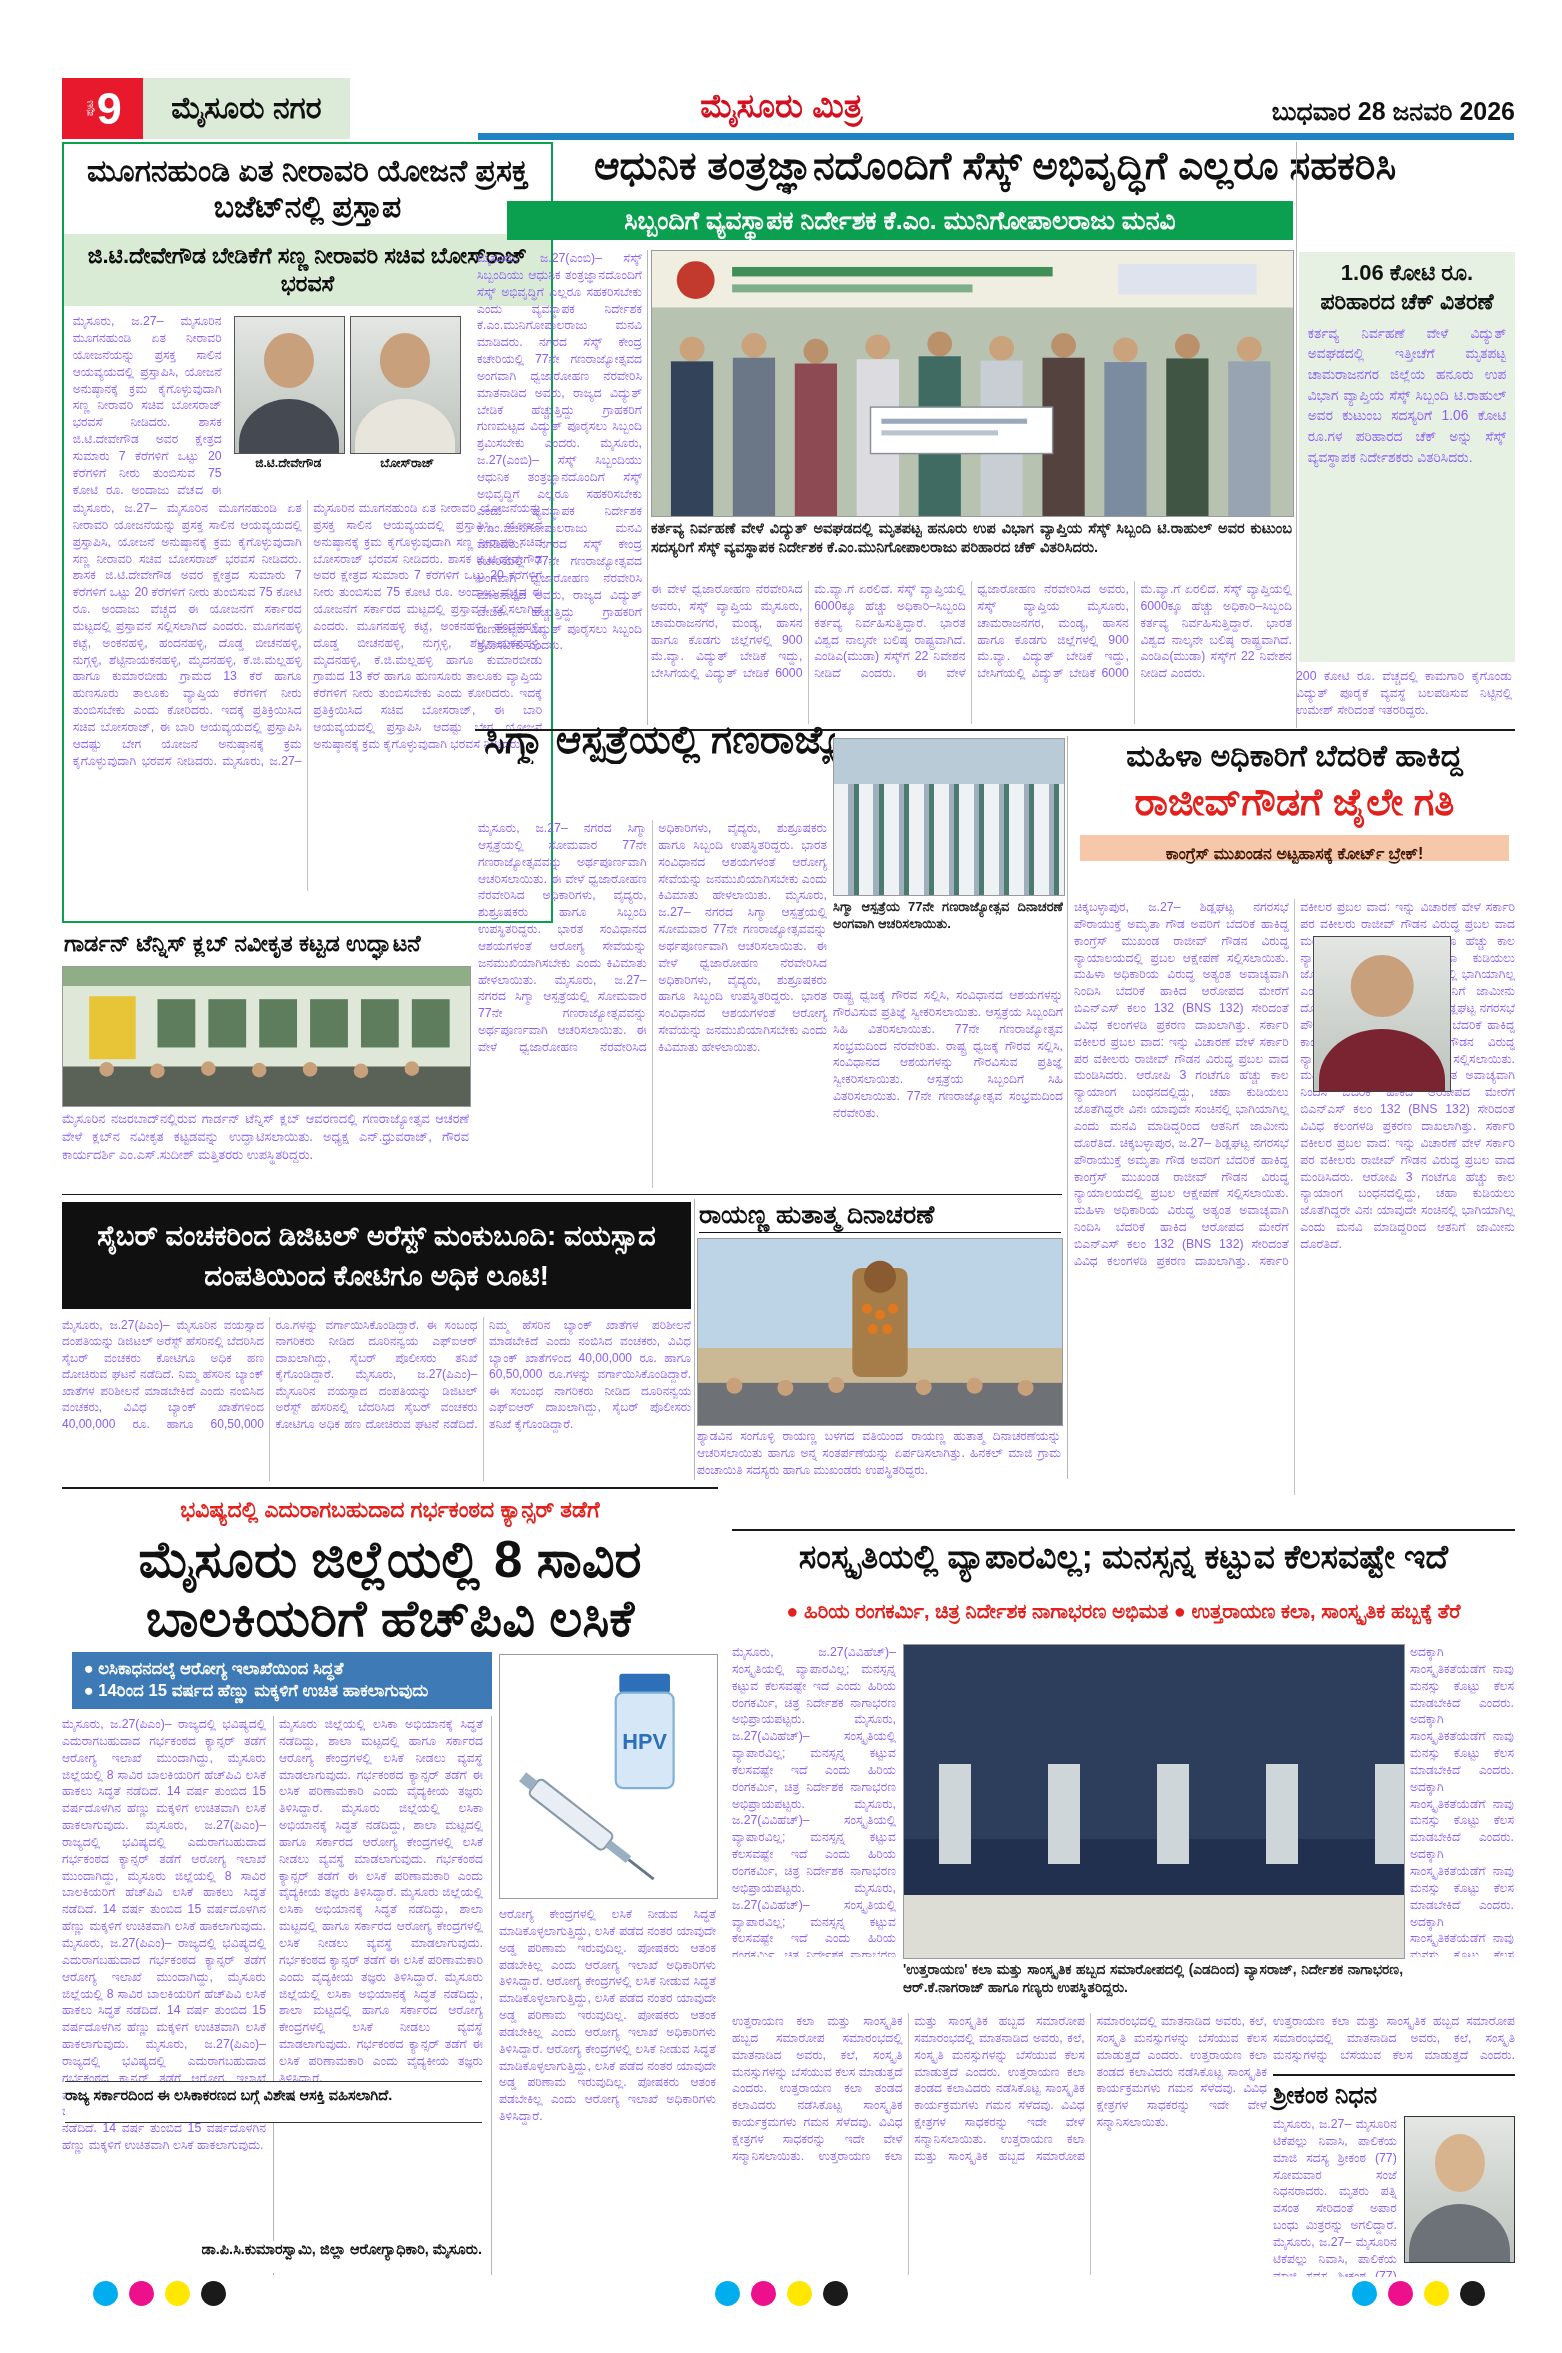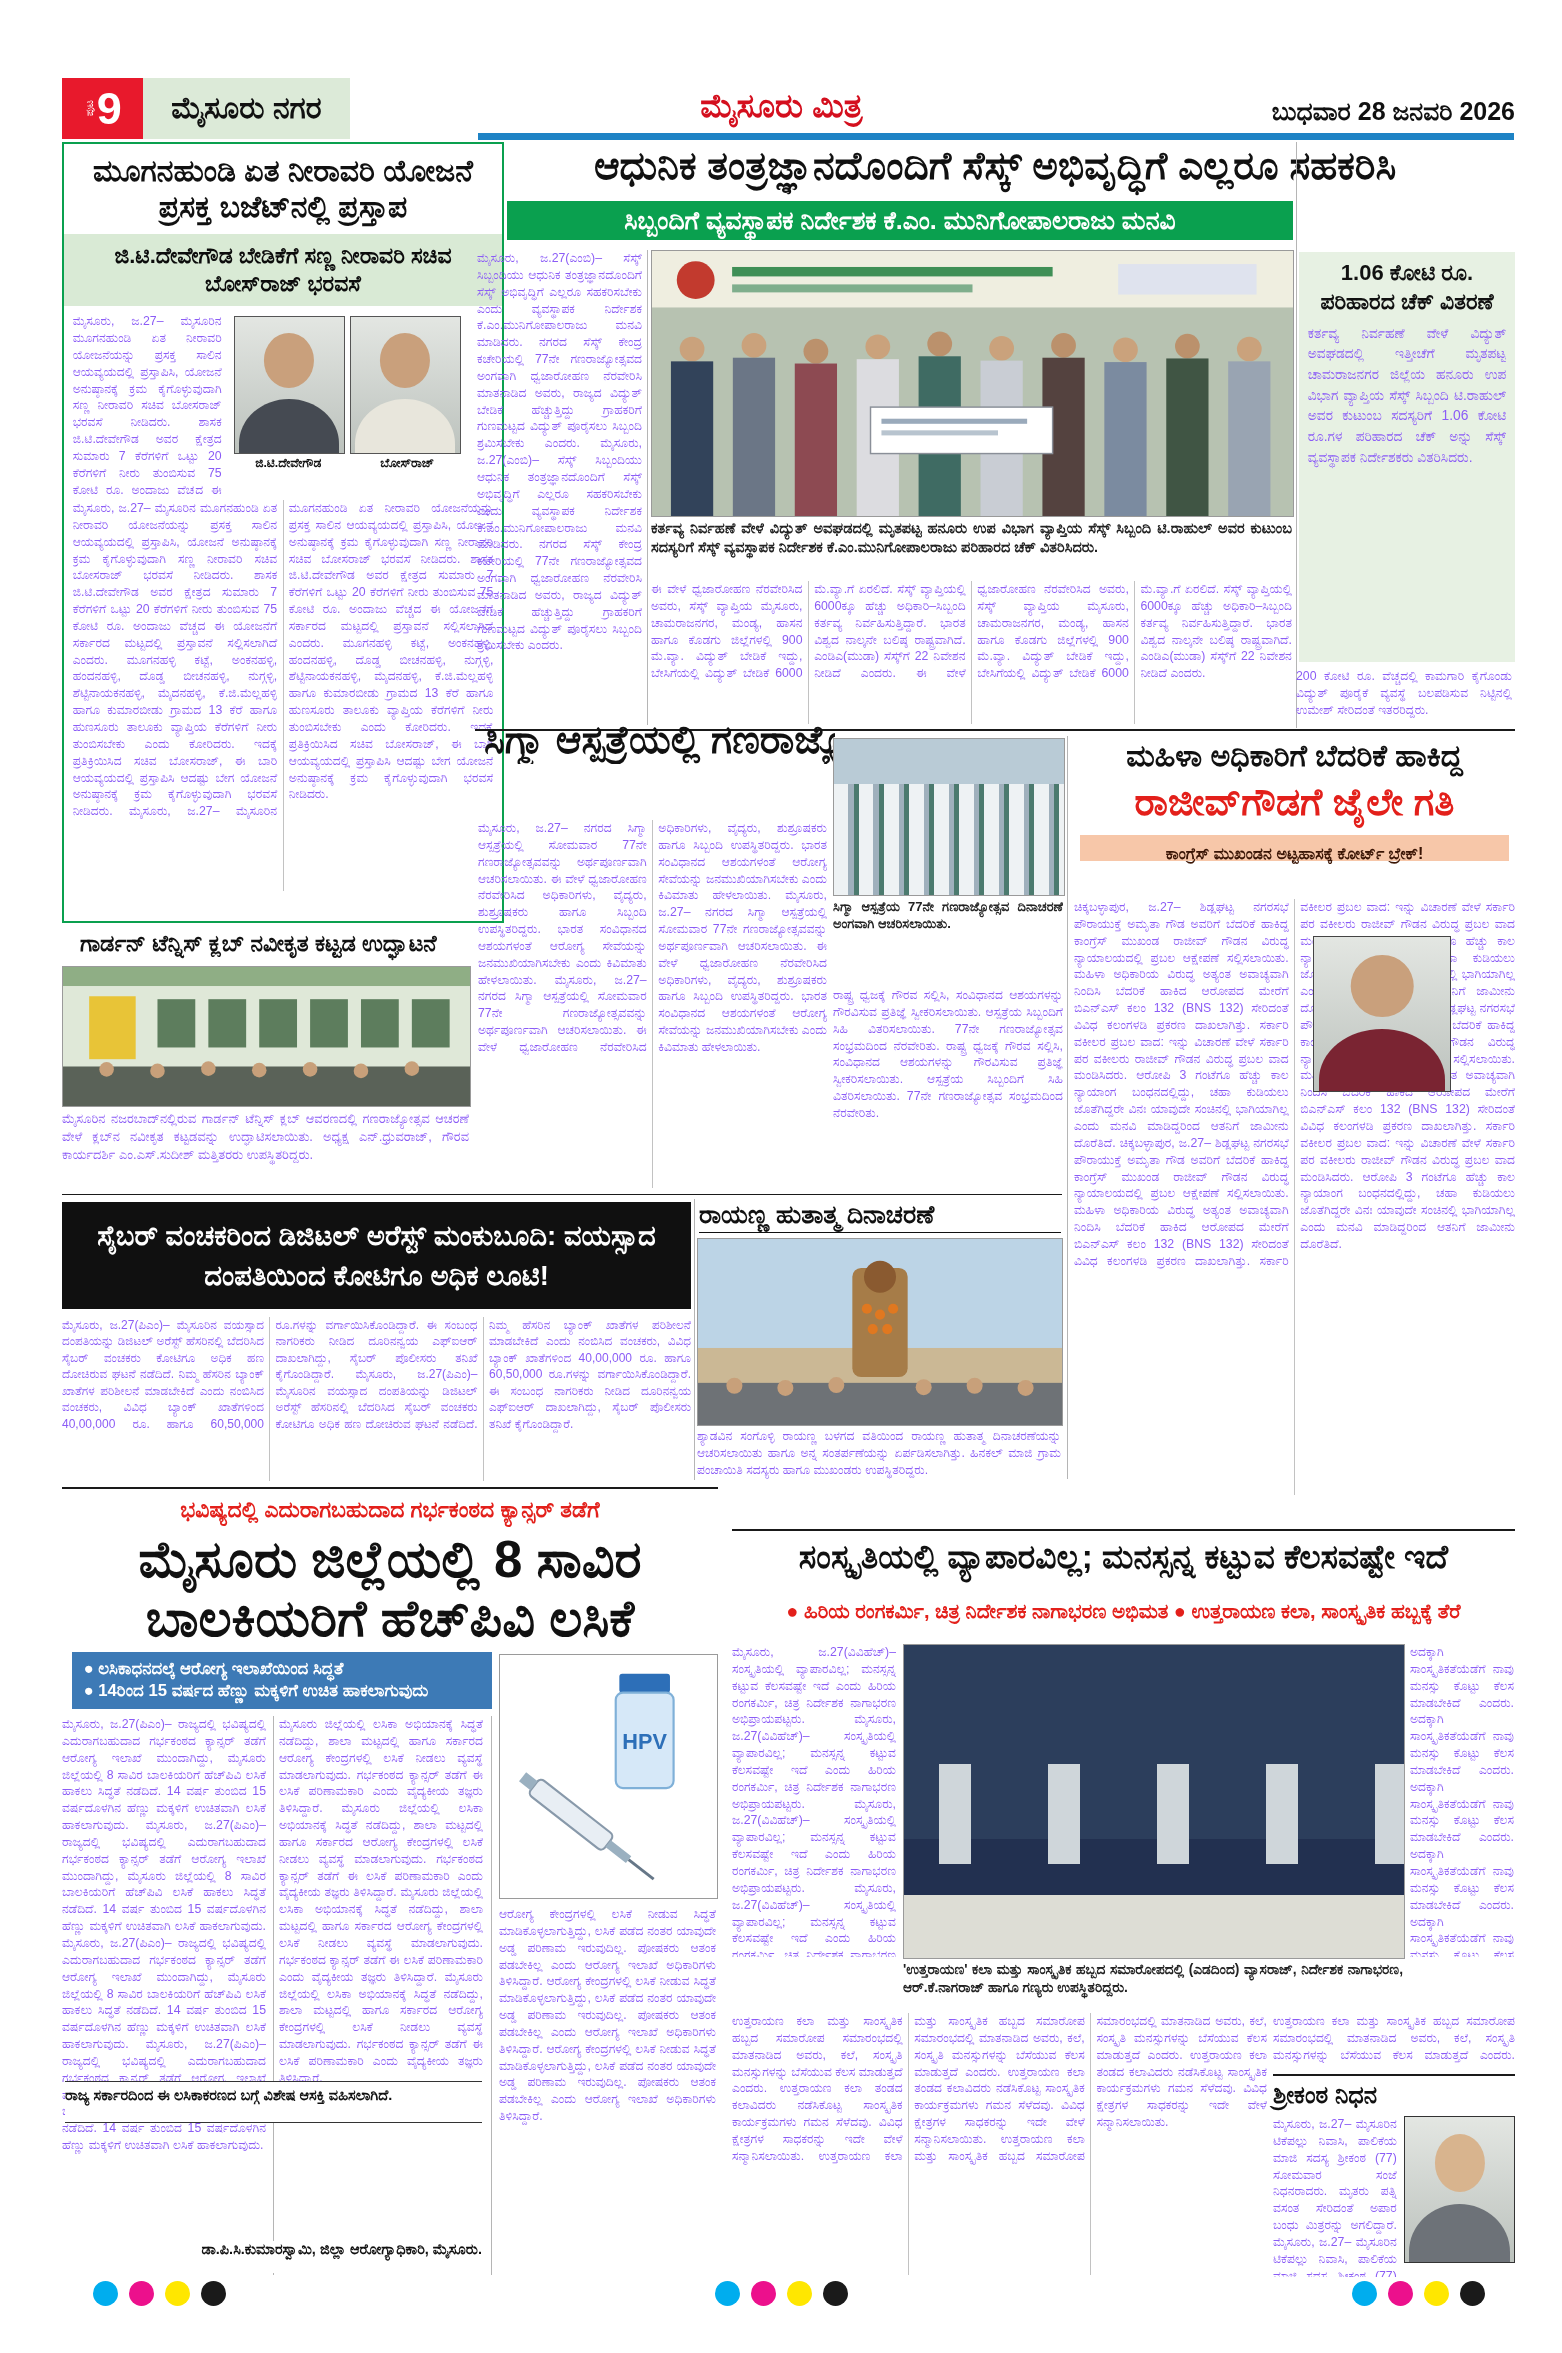--- a/index.html
+++ b/index.html
@@ -48,21 +48,21 @@
     <span style="font-size:11px;writing-mode:vertical-rl;transform:rotate(180deg);margin-right:1.4px;">ಪುಟ</span>
     <span class="b" style="font-size:45px;">9</span>
   </div>
   <div class="abs b" style="left:143px;top:78px;width:207px;height:61px;background:#dcead8;font-size:30px;display:flex;align-items:center;justify-content:center;">
     <span>ಮೈಸೂರು ನಗರ</span>
   </div>
   <div class="abs b c" style="left:622px;top:87px;width:319px;height:45px;font-size:33px;color:#d40f1e;">ಮೈಸೂರು ಮಿತ್ರ</div>
   <div class="abs b" style="left:1116px;top:97px;width:399px;height:32px;font-size:25px;text-align:right;">ಬುಧವಾರ 28 ಜನವರಿ 2026</div>
   <div class="abs" style="left:478px;top:133px;width:1036px;height:7.2px;background:#1e83c5;"></div>
 
-  <div class="abs" style="left:62px;top:142px;width:442px;height:781px;border:2.9px solid #0aa04f;box-sizing:border-box;background:#fff;">
+  <div class="abs" style="left:62px;top:142px;width:491px;height:781px;border:2.9px solid #0aa04f;box-sizing:border-box;background:#fff;">
     <div class="b c" style="font-size:30px;line-height:1.22;padding:8.7px 10px 4.3px;">ಮೂಗನಹುಂಡಿ ಏತ ನೀರಾವರಿ ಯೋಜನೆ ಪ್ರಸಕ್ತ ಬಜೆಟ್‌ನಲ್ಲಿ ಪ್ರಸ್ತಾಪ</div>
     <div class="b c band-ltgreen" style="font-size:22px;line-height:1.3;padding:7.2px 8.7px;margin:4.3px 0 7.2px;">ಜಿ.ಟಿ.ದೇವೇಗೌಡ ಬೇಡಿಕೆಗೆ ಸಣ್ಣ ನೀರಾವರಿ ಸಚಿವ ಬೋಸ್‌ರಾಜ್ ಭರವಸೆ</div>
     <div style="position:relative;height:181px;margin:0 8.7px;">
       <div class="body" style="position:absolute;left:0;top:0;width:149px;height:181px;">ಮೈಸೂರು, ಜ.27– ಮೈಸೂರಿನ ಮೂಗನಹುಂಡಿ ಏತ ನೀರಾವರಿ ಯೋಜನೆಯನ್ನು ಪ್ರಸಕ್ತ ಸಾಲಿನ ಆಯವ್ಯಯದಲ್ಲಿ ಪ್ರಸ್ತಾಪಿಸಿ, ಯೋಜನೆ ಅನುಷ್ಠಾನಕ್ಕೆ ಕ್ರಮ ಕೈಗೊಳ್ಳುವುದಾಗಿ ಸಣ್ಣ ನೀರಾವರಿ ಸಚಿವ ಬೋಸರಾಜ್ ಭರವಸೆ ನೀಡಿದರು. ಶಾಸಕ ಜಿ.ಟಿ.ದೇವೇಗೌಡ ಅವರ ಕ್ಷೇತ್ರದ ಸುಮಾರು 7 ಕೆರೆಗಳಿಗೆ ಒಟ್ಟು 20 ಕೆರೆಗಳಿಗೆ ನೀರು ತುಂಬಿಸುವ 75 ಕೋಟಿ ರೂ. ಅಂದಾಜು ವೆಚ್ಚದ ಈ ಯೋಜನೆಗೆ ಸರ್ಕಾರದ ಮಟ್ಟದಲ್ಲಿ ಪ್ರಸ್ತಾವನೆ ಸಲ್ಲಿಸಲಾಗಿದೆ ಎಂದರು. ಮೂಗನಹಳ್ಳಿ ಕಟ್ಟೆ, ಅಂಕನಹಳ್ಳಿ, ಹಂದನಹಳ್ಳಿ, ದೊಡ್ಡ ಬೀಚನಹಳ್ಳಿ, ನುಗ್ಗಳ್ಳಿ, ಶೆಟ್ಟಿನಾಯಕನಹಳ್ಳಿ, ಮೈದನಹಳ್ಳಿ, ಕೆ.ಜಿ.ಮೆಲ್ಲಹಳ್ಳಿ ಹಾಗೂ ಕುಮಾರಬೀಡು ಗ್ರಾಮದ 13 ಕೆರೆ ಹಾಗೂ ಹುಣಸೂರು ತಾಲೂಕು ವ್ಯಾಪ್ತಿಯ ಕೆರೆಗಳಿಗೆ ನೀರು ತುಂಬಿಸಬೇಕು ಎಂದು ಕೋರಿದರು. ಇದಕ್ಕೆ ಪ್ರತಿಕ್ರಿಯಿಸಿದ ಸಚಿವ ಬೋಸರಾಜ್, ಈ ಬಾರಿ ಆಯವ್ಯಯದಲ್ಲಿ ಪ್ರಸ್ತಾಪಿಸಿ ಆದಷ್ಟು ಬೇಗ ಯೋಜನೆ ಅನುಷ್ಠಾನಕ್ಕೆ ಕ್ರಮ ಕೈಗೊಳ್ಳುವುದಾಗಿ ಭರವಸೆ ನೀಡಿದರು.</div>
       <div class="pt" style="position:absolute;left:161px;top:2.9px;width:109px;height:136px;border:1.4px solid #555;"></div>
       <div class="pt pt-b" style="position:absolute;left:277px;top:2.9px;width:109px;height:136px;border:1.4px solid #555;"></div>
       <div class="b c" style="position:absolute;left:154px;top:143px;width:123px;font-size:12.3px;">ಜಿ.ಟಿ.ದೇವೇಗೌಡ</div>
       <div class="b c" style="position:absolute;left:280px;top:143px;width:109px;font-size:12.3px;">ಬೋಸ್‌ರಾಜ್</div>
     </div>
     <div class="body col2" style="margin:5.8px 8.7px 0;height:391px;">ಮೈಸೂರು, ಜ.27– ಮೈಸೂರಿನ ಮೂಗನಹುಂಡಿ ಏತ ನೀರಾವರಿ ಯೋಜನೆಯನ್ನು ಪ್ರಸಕ್ತ ಸಾಲಿನ ಆಯವ್ಯಯದಲ್ಲಿ ಪ್ರಸ್ತಾಪಿಸಿ, ಯೋಜನೆ ಅನುಷ್ಠಾನಕ್ಕೆ ಕ್ರಮ ಕೈಗೊಳ್ಳುವುದಾಗಿ ಸಣ್ಣ ನೀರಾವರಿ ಸಚಿವ ಬೋಸರಾಜ್ ಭರವಸೆ ನೀಡಿದರು. ಶಾಸಕ ಜಿ.ಟಿ.ದೇವೇಗೌಡ ಅವರ ಕ್ಷೇತ್ರದ ಸುಮಾರು 7 ಕೆರೆಗಳಿಗೆ ಒಟ್ಟು 20 ಕೆರೆಗಳಿಗೆ ನೀರು ತುಂಬಿಸುವ 75 ಕೋಟಿ ರೂ. ಅಂದಾಜು ವೆಚ್ಚದ ಈ ಯೋಜನೆಗೆ ಸರ್ಕಾರದ ಮಟ್ಟದಲ್ಲಿ ಪ್ರಸ್ತಾವನೆ ಸಲ್ಲಿಸಲಾಗಿದೆ ಎಂದರು. ಮೂಗನಹಳ್ಳಿ ಕಟ್ಟೆ, ಅಂಕನಹಳ್ಳಿ, ಹಂದನಹಳ್ಳಿ, ದೊಡ್ಡ ಬೀಚನಹಳ್ಳಿ, ನುಗ್ಗಳ್ಳಿ, ಶೆಟ್ಟಿನಾಯಕನಹಳ್ಳಿ, ಮೈದನಹಳ್ಳಿ, ಕೆ.ಜಿ.ಮೆಲ್ಲಹಳ್ಳಿ ಹಾಗೂ ಕುಮಾರಬೀಡು ಗ್ರಾಮದ 13 ಕೆರೆ ಹಾಗೂ ಹುಣಸೂರು ತಾಲೂಕು ವ್ಯಾಪ್ತಿಯ ಕೆರೆಗಳಿಗೆ ನೀರು ತುಂಬಿಸಬೇಕು ಎಂದು ಕೋರಿದರು. ಇದಕ್ಕೆ ಪ್ರತಿಕ್ರಿಯಿಸಿದ ಸಚಿವ ಬೋಸರಾಜ್, ಈ ಬಾರಿ ಆಯವ್ಯಯದಲ್ಲಿ ಪ್ರಸ್ತಾಪಿಸಿ ಆದಷ್ಟು ಬೇಗ ಯೋಜನೆ ಅನುಷ್ಠಾನಕ್ಕೆ ಕ್ರಮ ಕೈಗೊಳ್ಳುವುದಾಗಿ ಭರವಸೆ ನೀಡಿದರು. ಮೈಸೂರು, ಜ.27– ಮೈಸೂರಿನ ಮೂಗನಹುಂಡಿ ಏತ ನೀರಾವರಿ ಯೋಜನೆಯನ್ನು ಪ್ರಸಕ್ತ ಸಾಲಿನ ಆಯವ್ಯಯದಲ್ಲಿ ಪ್ರಸ್ತಾಪಿಸಿ, ಯೋಜನೆ ಅನುಷ್ಠಾನಕ್ಕೆ ಕ್ರಮ ಕೈಗೊಳ್ಳುವುದಾಗಿ ಸಣ್ಣ ನೀರಾವರಿ ಸಚಿವ ಬೋಸರಾಜ್ ಭರವಸೆ ನೀಡಿದರು. ಶಾಸಕ ಜಿ.ಟಿ.ದೇವೇಗೌಡ ಅವರ ಕ್ಷೇತ್ರದ ಸುಮಾರು 7 ಕೆರೆಗಳಿಗೆ ಒಟ್ಟು 20 ಕೆರೆಗಳಿಗೆ ನೀರು ತುಂಬಿಸುವ 75 ಕೋಟಿ ರೂ. ಅಂದಾಜು ವೆಚ್ಚದ ಈ ಯೋಜನೆಗೆ ಸರ್ಕಾರದ ಮಟ್ಟದಲ್ಲಿ ಪ್ರಸ್ತಾವನೆ ಸಲ್ಲಿಸಲಾಗಿದೆ ಎಂದರು. ಮೂಗನಹಳ್ಳಿ ಕಟ್ಟೆ, ಅಂಕನಹಳ್ಳಿ, ಹಂದನಹಳ್ಳಿ, ದೊಡ್ಡ ಬೀಚನಹಳ್ಳಿ, ನುಗ್ಗಳ್ಳಿ, ಶೆಟ್ಟಿನಾಯಕನಹಳ್ಳಿ, ಮೈದನಹಳ್ಳಿ, ಕೆ.ಜಿ.ಮೆಲ್ಲಹಳ್ಳಿ ಹಾಗೂ ಕುಮಾರಬೀಡು ಗ್ರಾಮದ 13 ಕೆರೆ ಹಾಗೂ ಹುಣಸೂರು ತಾಲೂಕು ವ್ಯಾಪ್ತಿಯ ಕೆರೆಗಳಿಗೆ ನೀರು ತುಂಬಿಸಬೇಕು ಎಂದು ಕೋರಿದರು. ಇದಕ್ಕೆ ಪ್ರತಿಕ್ರಿಯಿಸಿದ ಸಚಿವ ಬೋಸರಾಜ್, ಈ ಬಾರಿ ಆಯವ್ಯಯದಲ್ಲಿ ಪ್ರಸ್ತಾಪಿಸಿ ಆದಷ್ಟು ಬೇಗ ಯೋಜನೆ ಅನುಷ್ಠಾನಕ್ಕೆ ಕ್ರಮ ಕೈಗೊಳ್ಳುವುದಾಗಿ ಭರವಸೆ ನೀಡಿದರು.</div>
@@ -128,21 +128,21 @@
   <div class="abs body col2" style="left:478px;top:804px;width:349px;height:368px;">ಮೈಸೂರು, ಜ.27– ನಗರದ ಸಿಗ್ಮಾ ಆಸ್ಪತ್ರೆಯಲ್ಲಿ ಸೋಮವಾರ 77ನೇ ಗಣರಾಜ್ಯೋತ್ಸವವನ್ನು ಅರ್ಥಪೂರ್ಣವಾಗಿ ಆಚರಿಸಲಾಯಿತು. ಈ ವೇಳೆ ಧ್ವಜಾರೋಹಣ ನೆರವೇರಿಸಿದ ಅಧಿಕಾರಿಗಳು, ವೈದ್ಯರು, ಶುಶ್ರೂಷಕರು ಹಾಗೂ ಸಿಬ್ಬಂದಿ ಉಪಸ್ಥಿತರಿದ್ದರು. ಭಾರತ ಸಂವಿಧಾನದ ಆಶಯಗಳಂತೆ ಆರೋಗ್ಯ ಸೇವೆಯನ್ನು ಜನಮುಖಿಯಾಗಿಸಬೇಕು ಎಂದು ಕಿವಿಮಾತು ಹೇಳಲಾಯಿತು. ಮೈಸೂರು, ಜ.27– ನಗರದ ಸಿಗ್ಮಾ ಆಸ್ಪತ್ರೆಯಲ್ಲಿ ಸೋಮವಾರ 77ನೇ ಗಣರಾಜ್ಯೋತ್ಸವವನ್ನು ಅರ್ಥಪೂರ್ಣವಾಗಿ ಆಚರಿಸಲಾಯಿತು. ಈ ವೇಳೆ ಧ್ವಜಾರೋಹಣ ನೆರವೇರಿಸಿದ ಅಧಿಕಾರಿಗಳು, ವೈದ್ಯರು, ಶುಶ್ರೂಷಕರು ಹಾಗೂ ಸಿಬ್ಬಂದಿ ಉಪಸ್ಥಿತರಿದ್ದರು. ಭಾರತ ಸಂವಿಧಾನದ ಆಶಯಗಳಂತೆ ಆರೋಗ್ಯ ಸೇವೆಯನ್ನು ಜನಮುಖಿಯಾಗಿಸಬೇಕು ಎಂದು ಕಿವಿಮಾತು ಹೇಳಲಾಯಿತು. ಮೈಸೂರು, ಜ.27– ನಗರದ ಸಿಗ್ಮಾ ಆಸ್ಪತ್ರೆಯಲ್ಲಿ ಸೋಮವಾರ 77ನೇ ಗಣರಾಜ್ಯೋತ್ಸವವನ್ನು ಅರ್ಥಪೂರ್ಣವಾಗಿ ಆಚರಿಸಲಾಯಿತು. ಈ ವೇಳೆ ಧ್ವಜಾರೋಹಣ ನೆರವೇರಿಸಿದ ಅಧಿಕಾರಿಗಳು, ವೈದ್ಯರು, ಶುಶ್ರೂಷಕರು ಹಾಗೂ ಸಿಬ್ಬಂದಿ ಉಪಸ್ಥಿತರಿದ್ದರು. ಭಾರತ ಸಂವಿಧಾನದ ಆಶಯಗಳಂತೆ ಆರೋಗ್ಯ ಸೇವೆಯನ್ನು ಜನಮುಖಿಯಾಗಿಸಬೇಕು ಎಂದು ಕಿವಿಮಾತು ಹೇಳಲಾಯಿತು.</div>
   <div class="abs body" style="left:833px;top:987px;width:230px;height:186px;">ರಾಷ್ಟ್ರ ಧ್ವಜಕ್ಕೆ ಗೌರವ ಸಲ್ಲಿಸಿ, ಸಂವಿಧಾನದ ಆಶಯಗಳನ್ನು ಗೌರವಿಸುವ ಪ್ರತಿಜ್ಞೆ ಸ್ವೀಕರಿಸಲಾಯಿತು. ಆಸ್ಪತ್ರೆಯ ಸಿಬ್ಬಂದಿಗೆ ಸಿಹಿ ವಿತರಿಸಲಾಯಿತು. 77ನೇ ಗಣರಾಜ್ಯೋತ್ಸವ ಸಂಭ್ರಮದಿಂದ ನೆರವೇರಿತು. ರಾಷ್ಟ್ರ ಧ್ವಜಕ್ಕೆ ಗೌರವ ಸಲ್ಲಿಸಿ, ಸಂವಿಧಾನದ ಆಶಯಗಳನ್ನು ಗೌರವಿಸುವ ಪ್ರತಿಜ್ಞೆ ಸ್ವೀಕರಿಸಲಾಯಿತು. ಆಸ್ಪತ್ರೆಯ ಸಿಬ್ಬಂದಿಗೆ ಸಿಹಿ ವಿತರಿಸಲಾಯಿತು. 77ನೇ ಗಣರಾಜ್ಯೋತ್ಸವ ಸಂಭ್ರಮದಿಂದ ನೆರವೇರಿತು.</div>
   <div class="abs rule-v" style="left:1067px;top:736px;height:743px;"></div>
 
   <div class="abs b c" style="left:1074px;top:739px;width:441px;height:39px;font-size:30px;">ಮಹಿಳಾ ಅಧಿಕಾರಿಗೆ ಬೆದರಿಕೆ ಹಾಕಿದ್ದ</div>
   <div class="abs b c red" style="left:1074px;top:781px;width:441px;height:48px;font-size:38px;">ರಾಜೀವ್‌ಗೌಡಗೆ ಜೈಲೇ ಗತಿ</div>
   <div class="abs b c band-pink" style="left:1080px;top:835px;width:429px;height:26px;font-size:16px;line-height:38px;">ಕಾಂಗ್ರೆಸ್ ಮುಖಂಡನ ಅಟ್ಟಹಾಸಕ್ಕೆ ಕೋರ್ಟ್ ಬ್ರೇಕ್!</div>
   <div class="abs body col2" style="left:1074px;top:883px;width:441px;height:596px;">ಚಿಕ್ಕಬಳ್ಳಾಪುರ, ಜ.27– ಶಿಡ್ಲಘಟ್ಟ ನಗರಸಭೆ ಪೌರಾಯುಕ್ತೆ ಅಮೃತಾ ಗೌಡ ಅವರಿಗೆ ಬೆದರಿಕೆ ಹಾಕಿದ್ದ ಕಾಂಗ್ರೆಸ್ ಮುಖಂಡ ರಾಜೀವ್ ಗೌಡನ ವಿರುದ್ಧ ನ್ಯಾಯಾಲಯದಲ್ಲಿ ಪ್ರಬಲ ಆಕ್ಷೇಪಣೆ ಸಲ್ಲಿಸಲಾಯಿತು. ಮಹಿಳಾ ಅಧಿಕಾರಿಯ ವಿರುದ್ಧ ಅತ್ಯಂತ ಅವಾಚ್ಯವಾಗಿ ನಿಂದಿಸಿ ಬೆದರಿಕೆ ಹಾಕಿದ ಆರೋಪದ ಮೇರೆಗೆ ಬಿಎನ್‌ಎಸ್ ಕಲಂ 132 (BNS 132) ಸೇರಿದಂತೆ ವಿವಿಧ ಕಲಂಗಳಡಿ ಪ್ರಕರಣ ದಾಖಲಾಗಿತ್ತು. ಸರ್ಕಾರಿ ವಕೀಲರ ಪ್ರಬಲ ವಾದ: ಇನ್ನು ವಿಚಾರಣೆ ವೇಳೆ ಸರ್ಕಾರಿ ಪರ ವಕೀಲರು ರಾಜೀವ್ ಗೌಡನ ವಿರುದ್ಧ ಪ್ರಬಲ ವಾದ ಮಂಡಿಸಿದರು. ಆರೋಪಿ 3 ಗಂಟೆಗೂ ಹೆಚ್ಚು ಕಾಲ ನ್ಯಾಯಾಂಗ ಬಂಧನದಲ್ಲಿದ್ದು, ಚಹಾ ಕುಡಿಯಲು ಜೊತೆಗಿದ್ದರೇ ವಿನಃ ಯಾವುದೇ ಸಂಚಿನಲ್ಲಿ ಭಾಗಿಯಾಗಿಲ್ಲ ಎಂದು ಮನವಿ ಮಾಡಿದ್ದರಿಂದ ಆತನಿಗೆ ಜಾಮೀನು ದೊರೆತಿದೆ. ಚಿಕ್ಕಬಳ್ಳಾಪುರ, ಜ.27– ಶಿಡ್ಲಘಟ್ಟ ನಗರಸಭೆ ಪೌರಾಯುಕ್ತೆ ಅಮೃತಾ ಗೌಡ ಅವರಿಗೆ ಬೆದರಿಕೆ ಹಾಕಿದ್ದ ಕಾಂಗ್ರೆಸ್ ಮುಖಂಡ ರಾಜೀವ್ ಗೌಡನ ವಿರುದ್ಧ ನ್ಯಾಯಾಲಯದಲ್ಲಿ ಪ್ರಬಲ ಆಕ್ಷೇಪಣೆ ಸಲ್ಲಿಸಲಾಯಿತು. ಮಹಿಳಾ ಅಧಿಕಾರಿಯ ವಿರುದ್ಧ ಅತ್ಯಂತ ಅವಾಚ್ಯವಾಗಿ ನಿಂದಿಸಿ ಬೆದರಿಕೆ ಹಾಕಿದ ಆರೋಪದ ಮೇರೆಗೆ ಬಿಎನ್‌ಎಸ್ ಕಲಂ 132 (BNS 132) ಸೇರಿದಂತೆ ವಿವಿಧ ಕಲಂಗಳಡಿ ಪ್ರಕರಣ ದಾಖಲಾಗಿತ್ತು. ಸರ್ಕಾರಿ ವಕೀಲರ ಪ್ರಬಲ ವಾದ: ಇನ್ನು ವಿಚಾರಣೆ ವೇಳೆ ಸರ್ಕಾರಿ ಪರ ವಕೀಲರು ರಾಜೀವ್ ಗೌಡನ ವಿರುದ್ಧ ಪ್ರಬಲ ವಾದ ಮಂಡಿಸಿದರು. ಆರೋಪಿ 3 ಗಂಟೆಗೂ ಹೆಚ್ಚು ಕಾಲ ನ್ಯಾಯಾಂಗ ಬಂಧನದಲ್ಲಿದ್ದು, ಚಹಾ ಕುಡಿಯಲು ಜೊತೆಗಿದ್ದರೇ ವಿನಃ ಯಾವುದೇ ಸಂಚಿನಲ್ಲಿ ಭಾಗಿಯಾಗಿಲ್ಲ ಎಂದು ಮನವಿ ಮಾಡಿದ್ದರಿಂದ ಆತನಿಗೆ ಜಾಮೀನು ದೊರೆತಿದೆ. ಚಿಕ್ಕಬಳ್ಳಾಪುರ, ಜ.27– ಶಿಡ್ಲಘಟ್ಟ ನಗರಸಭೆ ಪೌರಾಯುಕ್ತೆ ಅಮೃತಾ ಗೌಡ ಅವರಿಗೆ ಬೆದರಿಕೆ ಹಾಕಿದ್ದ ಕಾಂಗ್ರೆಸ್ ಮುಖಂಡ ರಾಜೀವ್ ಗೌಡನ ವಿರುದ್ಧ ನ್ಯಾಯಾಲಯದಲ್ಲಿ ಪ್ರಬಲ ಆಕ್ಷೇಪಣೆ ಸಲ್ಲಿಸಲಾಯಿತು. ಮಹಿಳಾ ಅಧಿಕಾರಿಯ ವಿರುದ್ಧ ಅತ್ಯಂತ ಅವಾಚ್ಯವಾಗಿ ನಿಂದಿಸಿ ಬೆದರಿಕೆ ಹಾಕಿದ ಆರೋಪದ ಮೇರೆಗೆ ಬಿಎನ್‌ಎಸ್ ಕಲಂ 132 (BNS 132) ಸೇರಿದಂತೆ ವಿವಿಧ ಕಲಂಗಳಡಿ ಪ್ರಕರಣ ದಾಖಲಾಗಿತ್ತು. ಸರ್ಕಾರಿ ವಕೀಲರ ಪ್ರಬಲ ವಾದ: ಇನ್ನು ವಿಚಾರಣೆ ವೇಳೆ ಸರ್ಕಾರಿ ಪರ ವಕೀಲರು ರಾಜೀವ್ ಗೌಡನ ವಿರುದ್ಧ ಪ್ರಬಲ ವಾದ ಮಂಡಿಸಿದರು. ಆರೋಪಿ 3 ಗಂಟೆಗೂ ಹೆಚ್ಚು ಕಾಲ ನ್ಯಾಯಾಂಗ ಬಂಧನದಲ್ಲಿದ್ದು, ಚಹಾ ಕುಡಿಯಲು ಜೊತೆಗಿದ್ದರೇ ವಿನಃ ಯಾವುದೇ ಸಂಚಿನಲ್ಲಿ ಭಾಗಿಯಾಗಿಲ್ಲ ಎಂದು ಮನವಿ ಮಾಡಿದ್ದರಿಂದ ಆತನಿಗೆ ಜಾಮೀನು ದೊರೆತಿದೆ.</div>
   <div class="pt pt-c abs" style="left:1313px;top:936px;width:136px;height:154px;border:1.4px solid #444;"></div>
 
-  <div class="abs b" style="left:80px;top:931px;width:403px;height:33px;font-size:22.5px;white-space:nowrap;overflow:hidden;">ಗಾರ್ಡನ್ ಟೆನ್ನಿಸ್ ಕ್ಲಬ್ ನವೀಕೃತ ಕಟ್ಟಡ ಉದ್ಘಾಟನೆ</div>
+  <div class="abs b" style="left:64px;top:931px;width:403px;height:33px;font-size:22.5px;white-space:nowrap;overflow:hidden;">ಗಾರ್ಡನ್ ಟೆನ್ನಿಸ್ ಕ್ಲಬ್ ನವೀಕೃತ ಕಟ್ಟಡ ಉದ್ಘಾಟನೆ</div>
   <div class="ph" style="left:62px;top:966px;width:407px;height:139px;">
     <svg viewBox="0 0 560 190" width="100%" height="100%" preserveAspectRatio="none">
       <rect width="560" height="190" fill="#dfe8d8"></rect>
       <rect width="560" height="26" fill="#8fae85"></rect>
       <g fill="#5d7d5d">
         <rect x="130" y="44" width="52" height="66"></rect>
           <rect x="200" y="44" width="52" height="66"></rect>
         <rect x="270" y="44" width="52" height="66"></rect>
           <rect x="340" y="44" width="52" height="66"></rect>
         <rect x="410" y="44" width="52" height="66"></rect>

